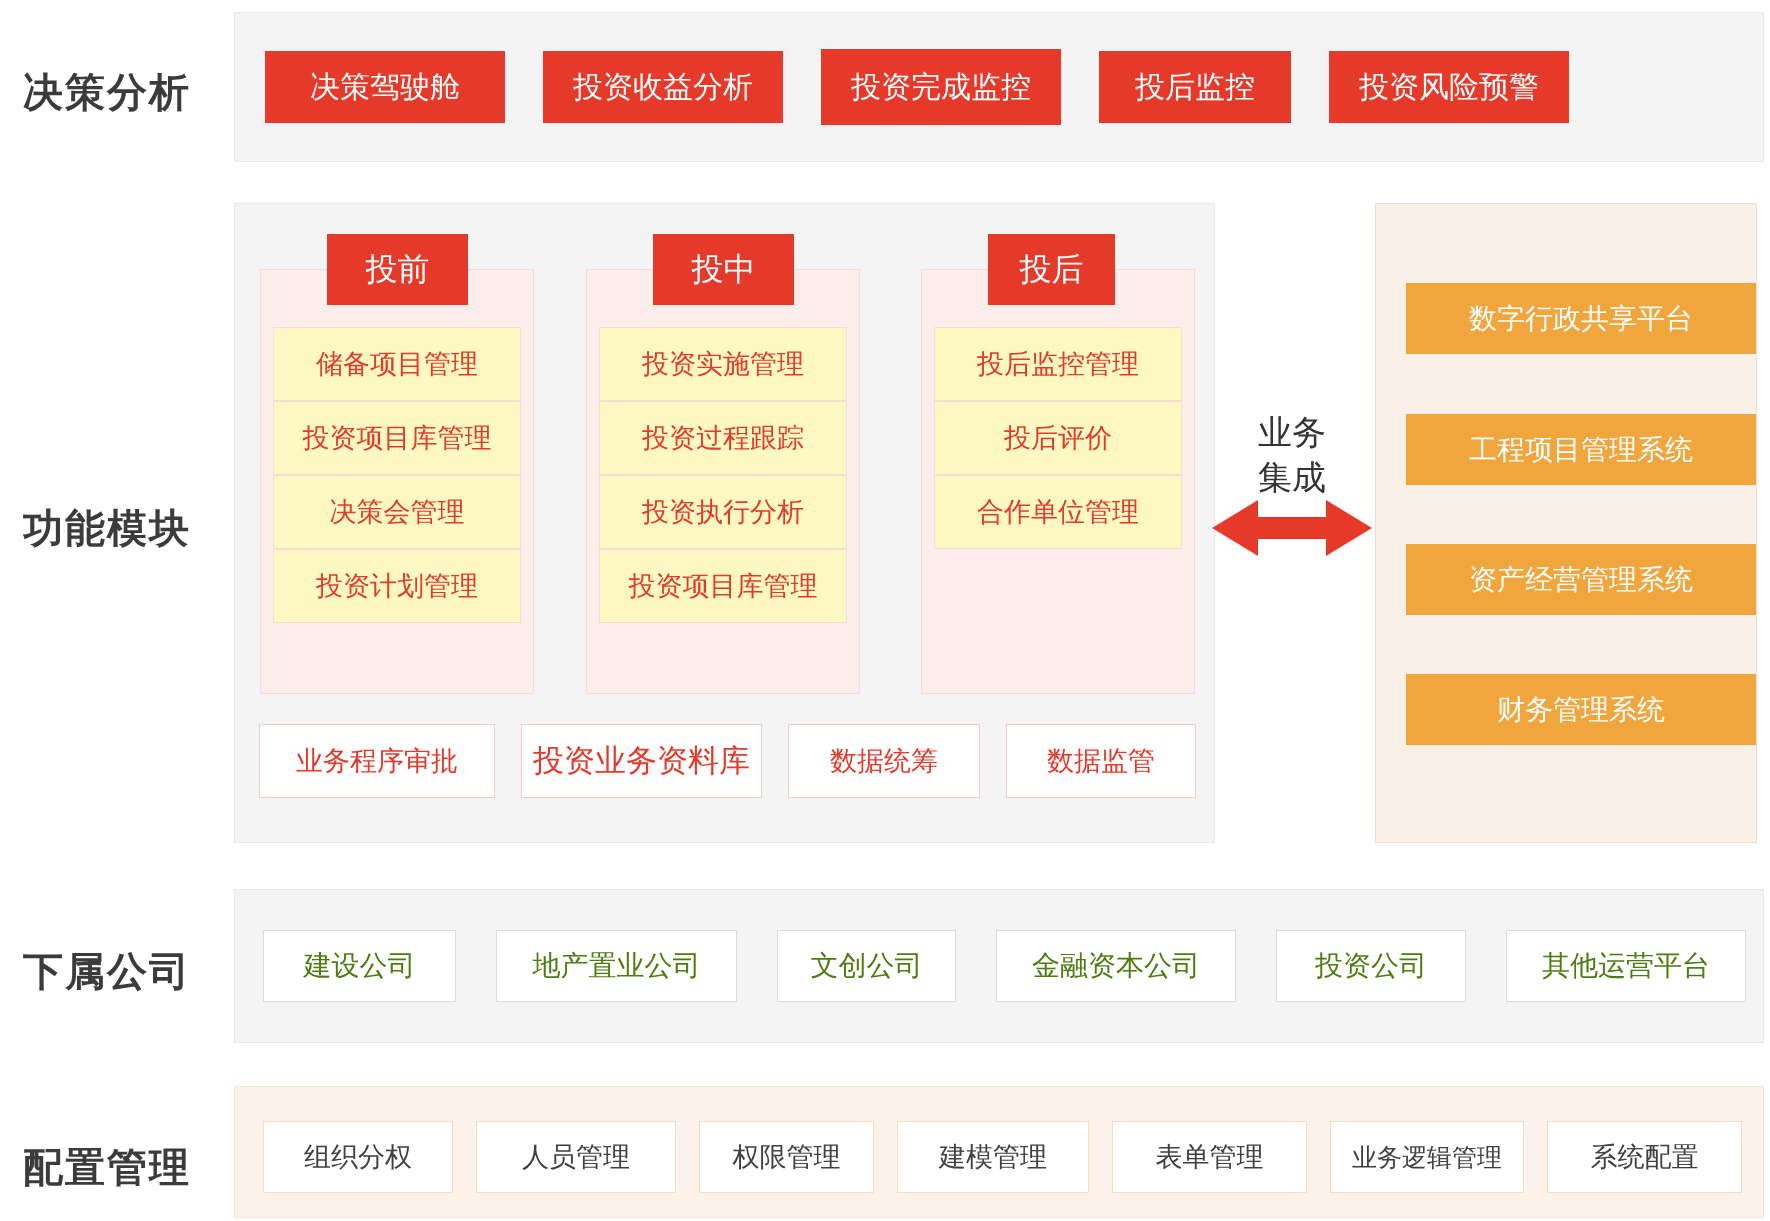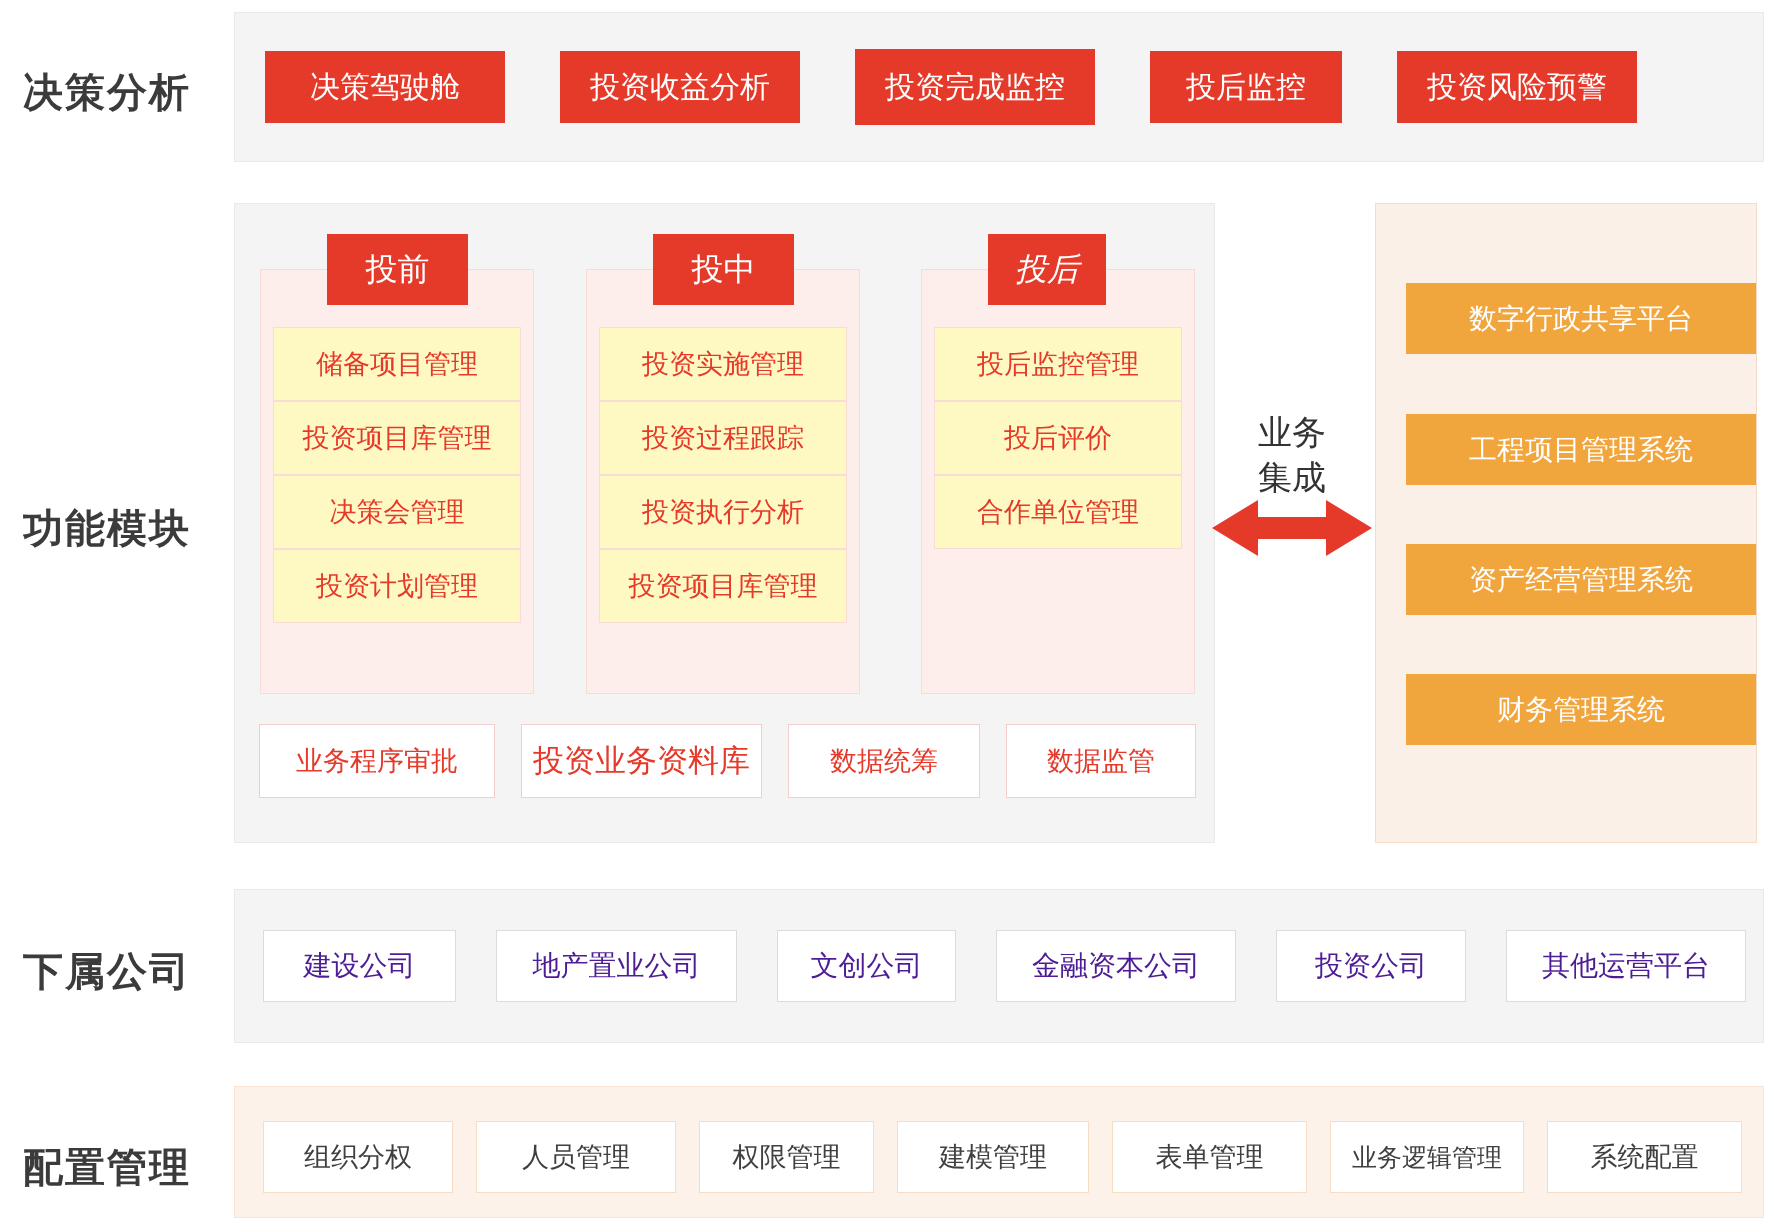--- a/index.html
+++ b/index.html
@@ -19,54 +19,54 @@
   .module-box{width:100%;height:74px;background:#fef9c3;border:1px solid #f9dcd8;
               box-sizing:border-box;display:flex;align-items:center;justify-content:center;
               color:#e5392a;font-size:27px;}
   .wide-box{height:74px;background:#fff;border:1px solid #f3cdc9;box-sizing:border-box;
             display:flex;align-items:center;justify-content:center;color:#e5392a;font-size:27px;}
   .orange-panel{position:absolute;left:1375px;top:203px;width:382px;height:640px;
                 background:#fbf0e7;border:1px solid #f5dbc9;box-sizing:border-box;}
   .orange-btn{position:absolute;left:30px;width:350px;height:71px;background:#f1a53d;color:#fff;
               display:flex;align-items:center;justify-content:center;font-size:28px;}
   .sub-box{height:72px;background:#fff;border:1px solid #dcdcdc;box-sizing:border-box;
-           display:flex;align-items:center;justify-content:center;color:#4c1d95;font-size:28px;}
+           display:flex;align-items:center;justify-content:center;color:#4d7c0f;font-size:28px;}
   .cfg-box{height:72px;background:#fff;border:1px solid #f8ddc5;box-sizing:border-box;
            display:flex;align-items:center;justify-content:center;color:#404040;font-size:27px;}
   .integration-label{position:absolute;left:1212px;top:410px;width:160px;text-align:center;
                      font-size:34px;line-height:45px;color:#333;font-weight:500;}
   .dbl-arrow{position:absolute;left:1212px;top:500px;width:160px;height:56px;}
   .dbl-arrow .shaft{position:absolute;left:42px;right:42px;top:17px;height:22px;background:#e5392a;}
   .dbl-arrow .head-l{position:absolute;left:0;top:0;width:0;height:0;
                      border-top:28px solid transparent;border-bottom:28px solid transparent;
                      border-right:46px solid #e5392a;}
   .dbl-arrow .head-r{position:absolute;right:0;top:0;width:0;height:0;
                      border-top:28px solid transparent;border-bottom:28px solid transparent;
                      border-left:46px solid #e5392a;}
 </style>
 </head>
 <body>
 
 <div class="page">
 
   <div class="row-label" style="top:65px;">决策分析</div>
-  <div class="band flexrow" style="left:234px;top:12px;width:1530px;height:150px;padding-left:30px;gap:55px;">
+  <div class="band flexrow" style="left:234px;top:12px;width:1530px;height:150px;padding-left:30px;gap:38px;">
     <div class="red-btn" style="width:240px;height:72px;">决策驾驶舱</div>
     <div class="red-btn" style="width:240px;height:72px;">投资收益分析</div>
     <div class="red-btn" style="width:240px;height:76px;">投资完成监控</div>
     <div class="red-btn" style="width:192px;height:72px;">投后监控</div>
     <div class="red-btn" style="width:240px;height:72px;">投资风险预警</div>
   </div>
 
   <div class="row-label" style="top:501px;">功能模块</div>
   <div class="band" style="left:234px;top:203px;width:981px;height:640px;">
 
     <div class="phase-header" style="left:92px;top:30px;width:141px;">投前</div>
     <div class="phase-header" style="left:418px;top:30px;width:141px;">投中</div>
-    <div class="phase-header" style="left:753px;top:30px;width:118px;font-style:italic;">投后</div>
+    <div class="phase-header" style="left:753px;top:30px;width:127px;">投后</div>
 
     <div class="pink-panel" style="left:25px;top:65px;">
       <div class="module-box">储备项目管理</div>
       <div class="module-box">投资项目库管理</div>
       <div class="module-box">决策会管理</div>
       <div class="module-box">投资计划管理</div>
     </div>
     <div class="pink-panel" style="left:351px;top:65px;">
       <div class="module-box">投资实施管理</div>
       <div class="module-box">投资过程跟踪</div>

